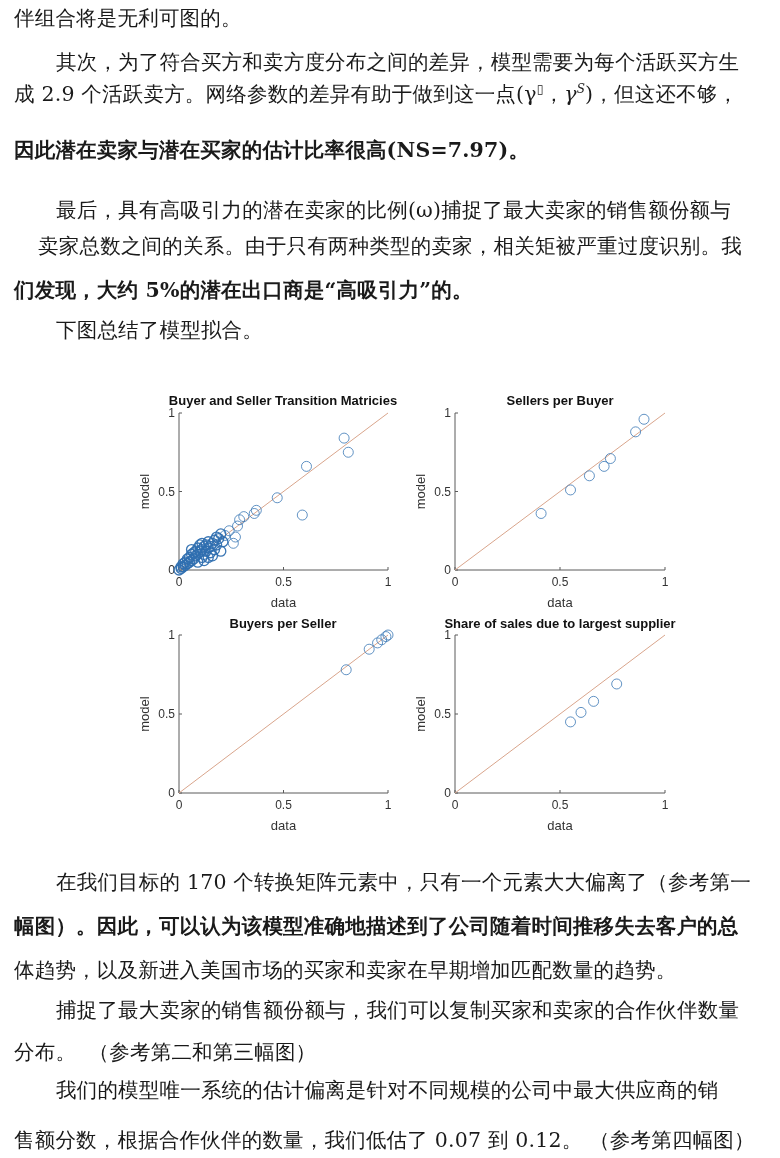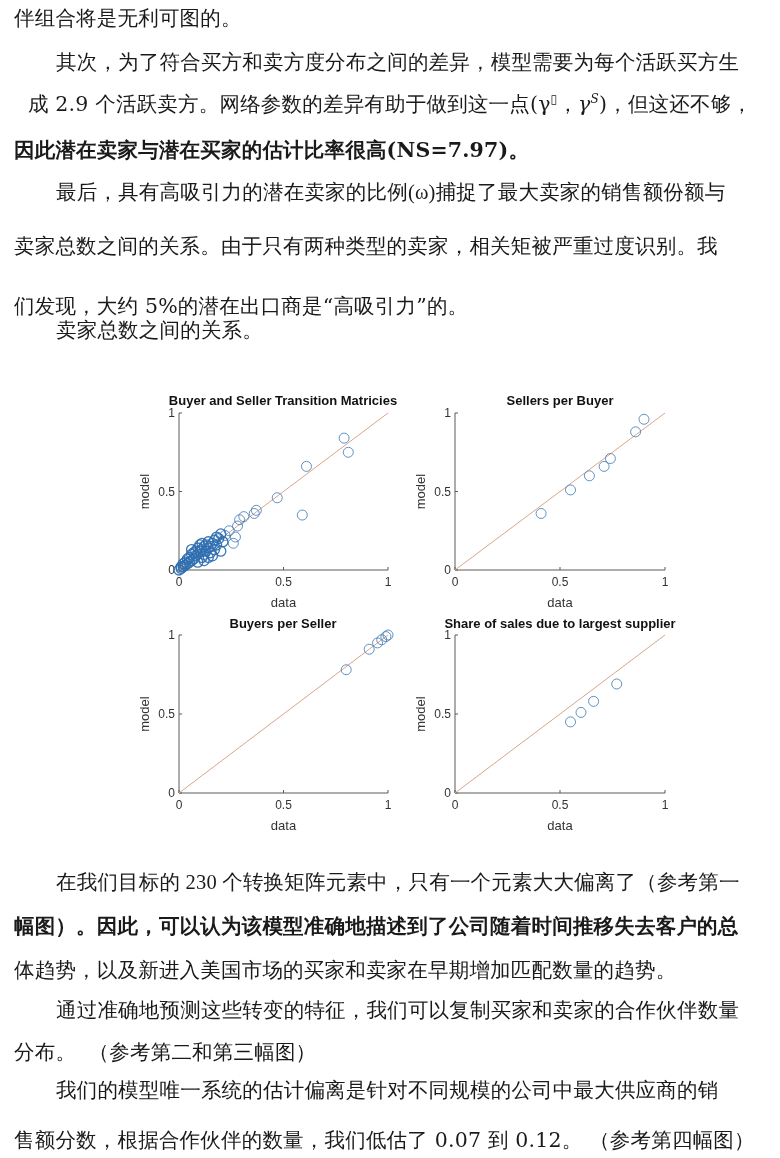--- a/index.html
+++ b/index.html
@@ -1,40 +1,40 @@
 <!DOCTYPE html>
 <html><head>
 <meta charset="utf-8">
 <style>
   html, body { margin: 0; padding: 0; background: #ffffff; }
   body { width: 780px; height: 1158px; position: relative; overflow: hidden;
          font-family: "DejaVu Serif", "Liberation Serif", serif; color: #1a1a1a; }
   .para { position: absolute; left: 14px; width: 752px; font-size: 20.5px; line-height: 20px; letter-spacing: 0.2px; white-space: nowrap; }
-  .indent { padding-left: 42px; box-sizing: border-box; font-family: Liberation Serif, serif; }
+  .indent { padding-left: 42px; box-sizing: border-box; }
   .figure { position: absolute; left: 0; top: 380px; width: 628px; height: 470px; }
   svg text { font-family: "Liberation Sans", "DejaVu Sans", sans-serif; }
   sup { font-size: 12px; line-height: 0; }
   .gam { font-style: italic; }
 </style>
 </head>
 <body>
 
 <div id="page">
     <div class="para" style="top: 8px;"><span>伴组合将是无利可图的。</span></div>
     <div class="para indent" style="top: 52px;"><span>其次，为了符合买方和卖方度分布之间的差异，模型需要为每个活跃买方生</span></div>
-    <div class="para" style="top: 94px; text-align: center;"><span>成 2.9 个活跃卖方。网络参数的差异有助于做到这一点(γ</span><sup>▯</sup><span>，</span><span class="gam">γ</span><sup class="gam">S</sup><span>)，但这还不够，</span></div>
+    <div class="para" style="top: 84px;"><span>成 2.9 个活跃卖方。网络参数的差异有助于做到这一点(γ</span><sup>▯</sup><span>，</span><span class="gam">γ</span><sup class="gam">S</sup><span>)，但这还不够，</span></div>
     <div class="para" style="top: 140px; font-weight: bold;"><span>因此潜在卖家与潜在买家的估计比率很高(NS=7.97)。</span></div>
-    <div class="para indent" style="top: 182px;"><span>最后，具有高吸引力的潜在卖家的比例(ω)捕捉了最大卖家的销售额份额与</span></div>
-    <div class="para" style="top: 236px;"><span>卖家总数之间的关系。由于只有两种类型的卖家，相关矩被严重过度识别。我</span></div>
-    <div class="para" style="top: 296px;"><span>们发现，大约 5%的潜在出口商是“高吸引力”的。</span></div>
-    <div class="para indent" style="top: 320px;"><span>卖家总数之间的关系。</span></div>
-    <div class="para indent" style="top: 872px;"><span>在我们目标的 230 个转换矩阵元素中，只有一个元素大大偏离了（参考第一</span></div>
+    <div class="para indent" style="top: 200px;"><span>最后，具有高吸引力的潜在卖家的比例(ω)捕捉了最大卖家的销售额份额与</span></div>
+    <div class="para" style="top: 236px; text-align: center;"><span>卖家总数之间的关系。由于只有两种类型的卖家，相关矩被严重过度识别。我</span></div>
+    <div class="para" style="top: 280px; font-weight: bold;"><span>们发现，大约 5%的潜在出口商是“高吸引力”的。</span></div>
+    <div class="para indent" style="top: 320px;"><span>下图总结了模型拟合。</span></div>
+    <div class="para indent" style="top: 872px;"><span>在我们目标的 170 个转换矩阵元素中，只有一个元素大大偏离了（参考第一</span></div>
     <div class="para" style="top: 916px; font-weight: bold;"><span>幅图）。因此，可以认为该模型准确地描述到了公司随着时间推移失去客户的总</span></div>
     <div class="para" style="top: 960px;"><span>体趋势，以及新进入美国市场的买家和卖家在早期增加匹配数量的趋势。</span></div>
-    <div class="para indent" style="top: 1000px;"><span>通过准确地预测这些转变的特征，我们可以复制买家和卖家的合作伙伴数量</span></div>
+    <div class="para indent" style="top: 1000px;"><span>捕捉了最大卖家的销售额份额与，我们可以复制买家和卖家的合作伙伴数量</span></div>
     <div class="para" style="top: 1044px; font-family: Liberation Mono, monospace;"><span>分布。 （参考第二和第三幅图）</span></div>
     <div class="para indent" style="top: 1080px;"><span>我们的模型唯一系统的估计偏离是针对不同规模的公司中最大供应商的销</span></div>
     <div class="para" style="top: 1130px;"><span>售额分数，根据合作伙伴的数量，我们低估了 0.07 到 0.12。 （参考第四幅图）</span></div>
   </div>
 
 <div class="figure">
   <svg width="780" height="470" viewBox="0 380 780 470" xmlns="http://www.w3.org/2000/svg">
     <g id="panel-0">
         <text x="283" y="405" text-anchor="middle" font-size="13" font-weight="bold" fill="#111">Buyer and Seller Transition Matricies</text>
         <line x1="179" y1="570" x2="388" y2="570" stroke="#5a5a5a" stroke-width="1"></line>

